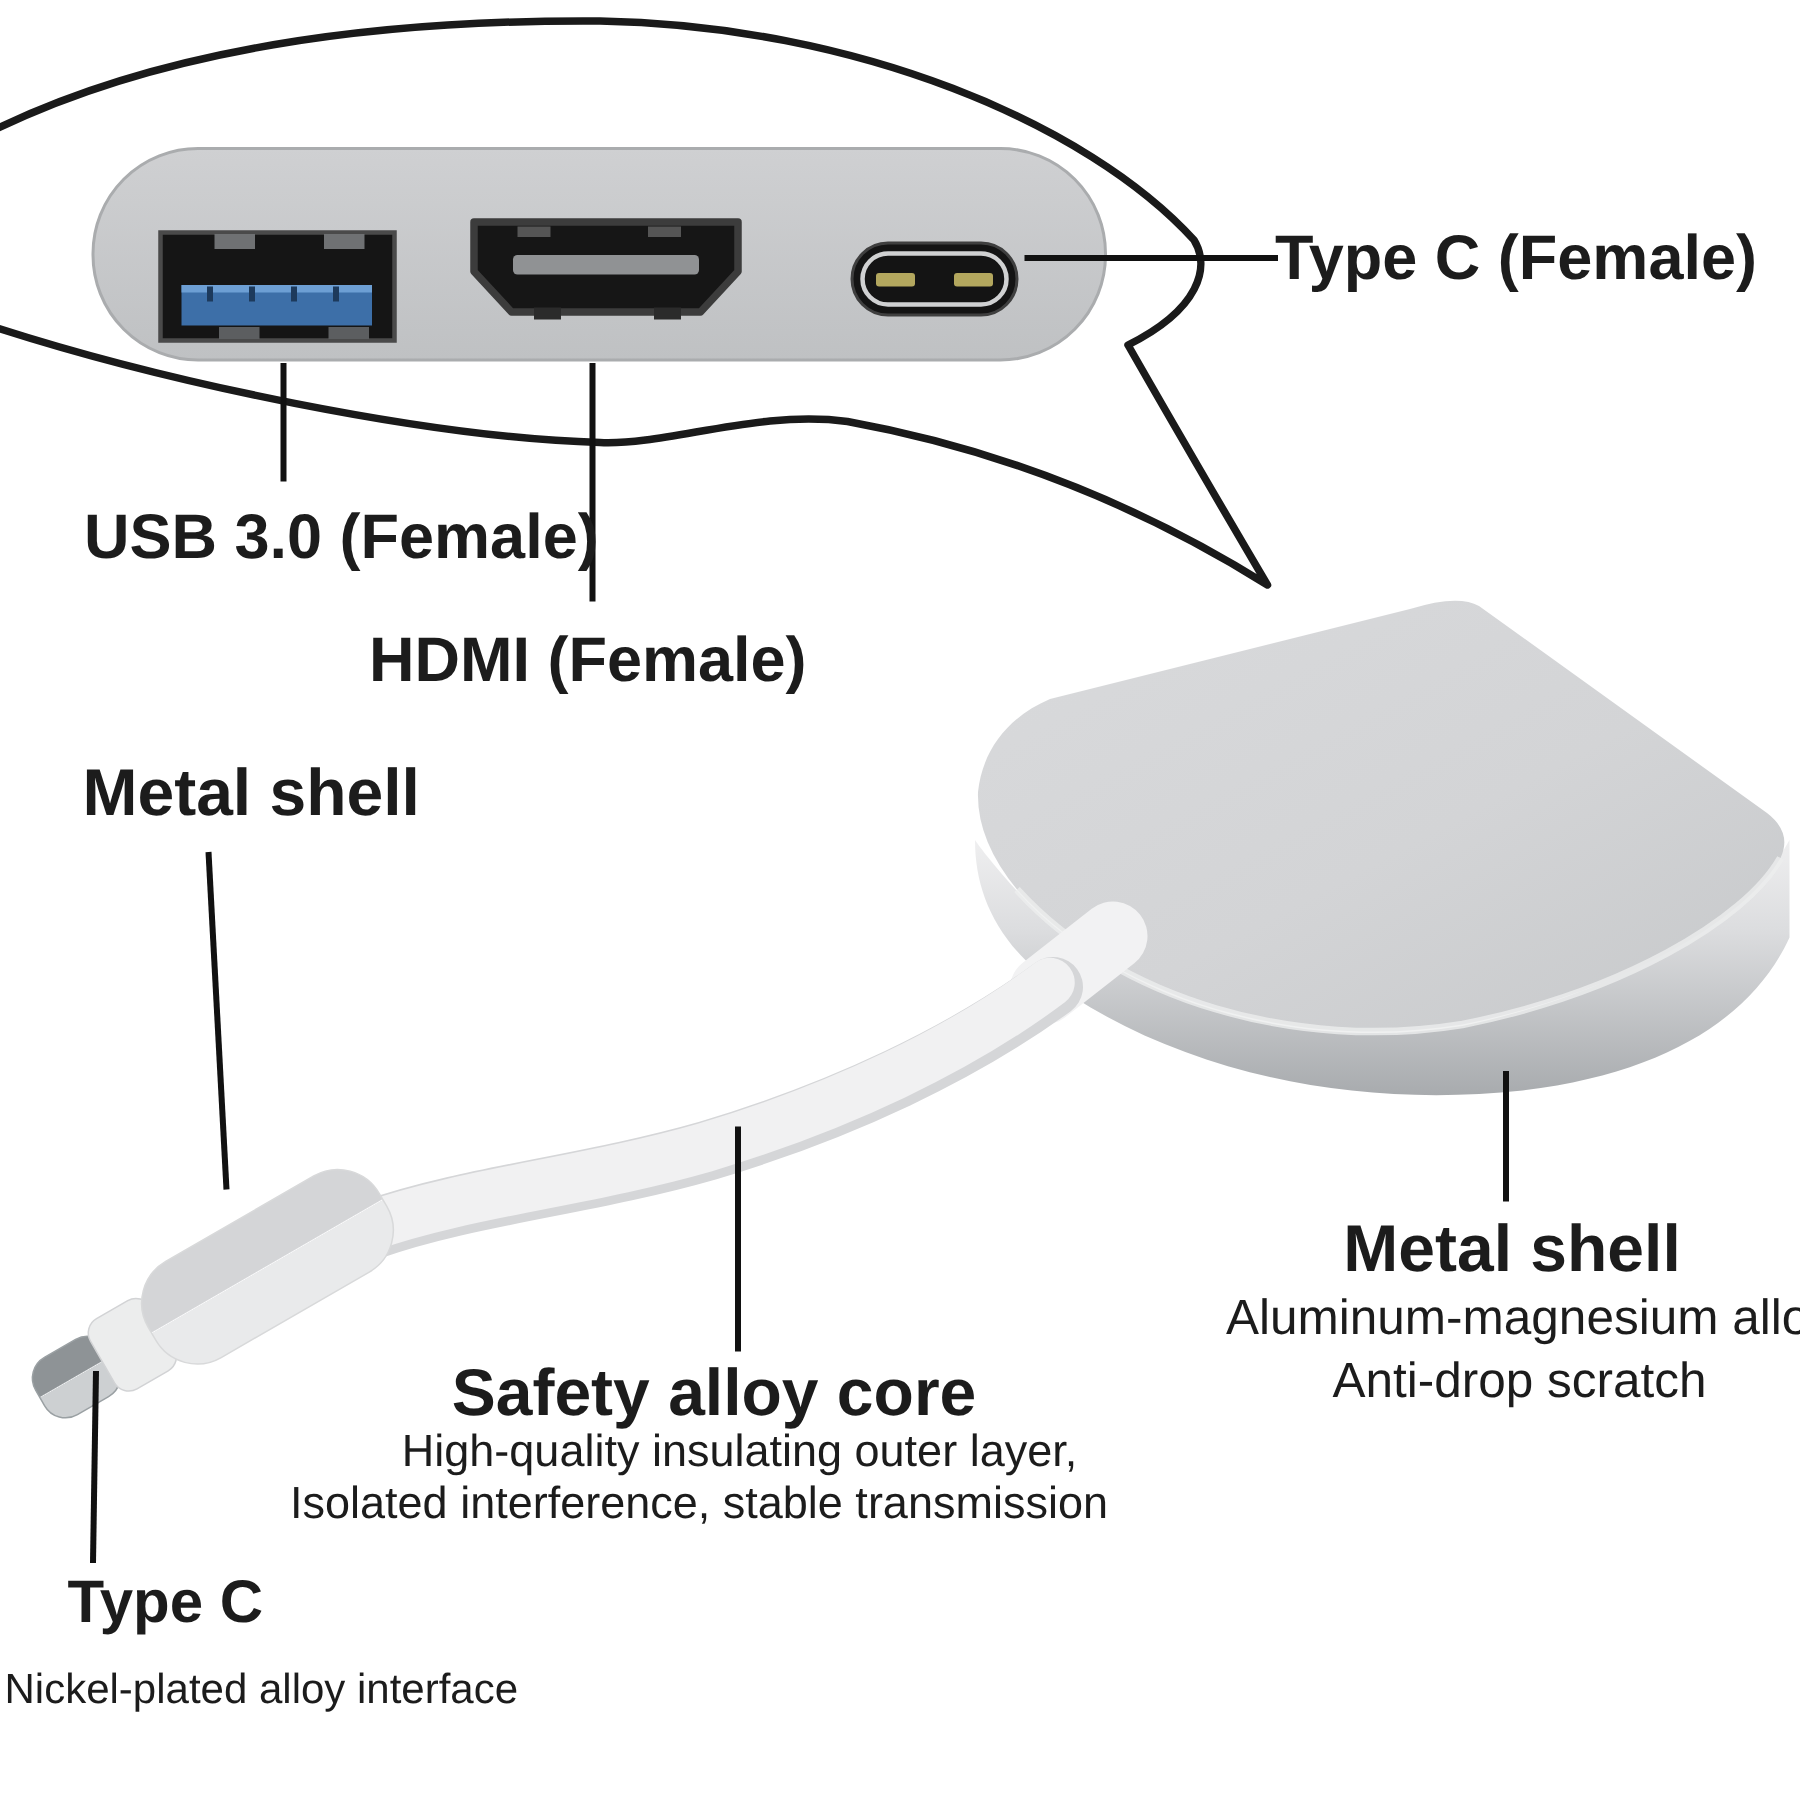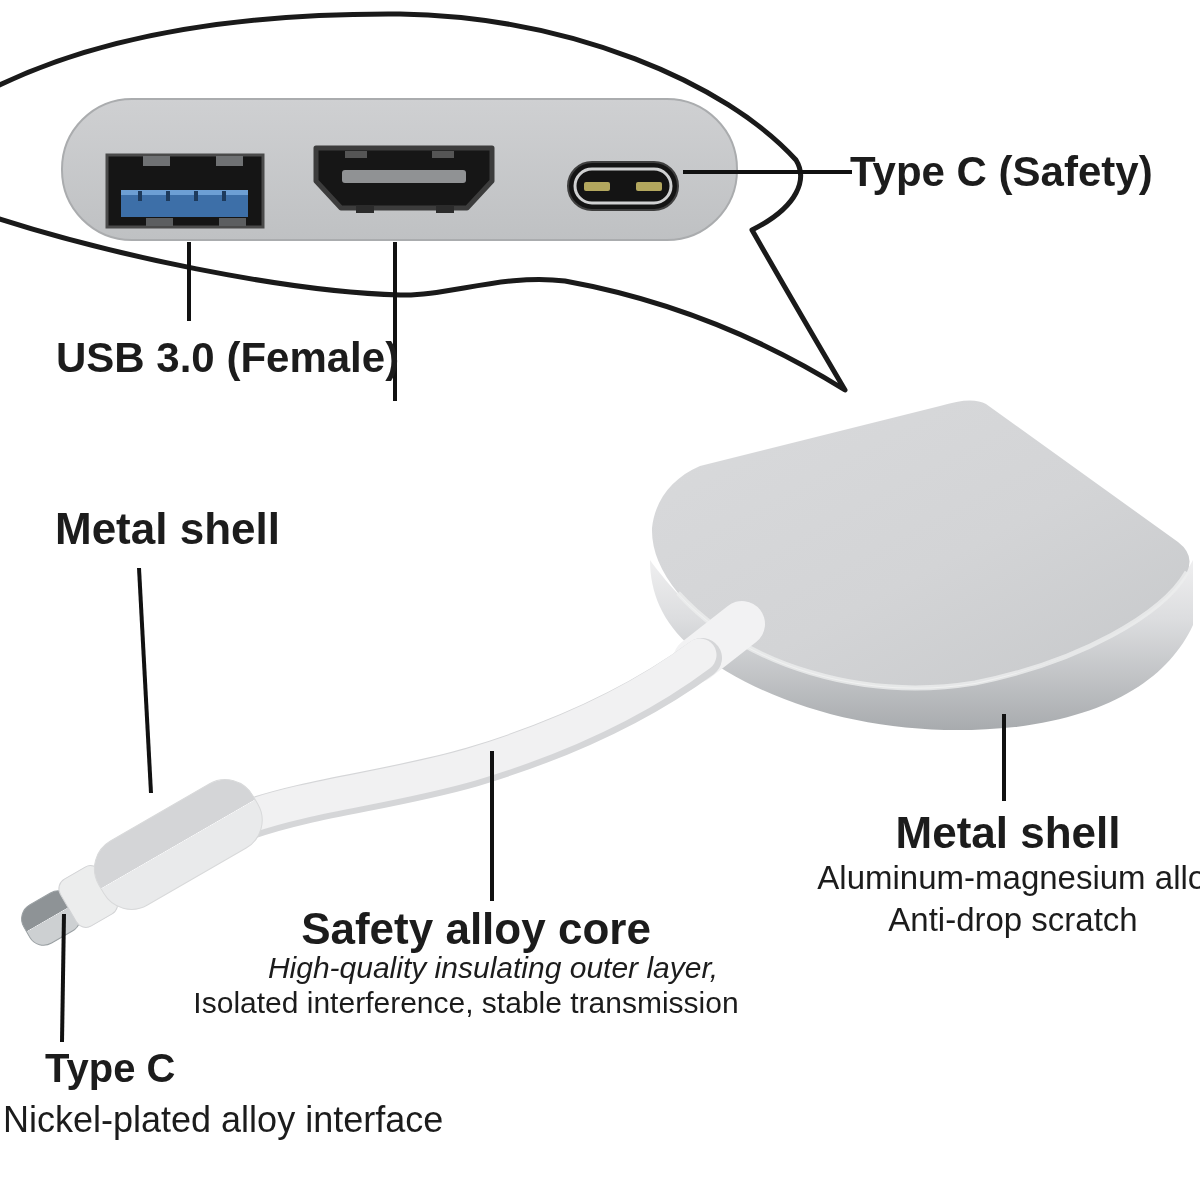--- a/index.html
+++ b/index.html
@@ -8,21 +8,21 @@
     background:#ffffff;font-family:"Liberation Sans","DejaVu Sans",sans-serif;
     color:#1c1c1c;
   }
   #art{position:absolute;left:0;top:0;}
   .lbl{position:absolute;white-space:nowrap;line-height:1.12;}
   .b{font-weight:bold;}
   .cx{transform:translateX(-50%);}
   .f42{font-size:42px;}
   .f44{font-size:44px;}
   .f40{font-size:40px;margin-left:30px;}
-  .f36{font-size:36px;}
+  .f36{font-size:28px;margin-top:10px;}
   .f33{font-size:33px;}
   .f30{font-size:30px;}
 </style>
 </head>
 <body>
 
 <div id="stage">
 
   <svg id="art" width="1200" height="1200" viewBox="0 0 1200 1200">
     <defs>
@@ -132,31 +132,32 @@
       <rect x="158" y="-27" width="46" height="54" rx="11" fill="#eceded" stroke="#d2d3d5" stroke-width="1"></rect>
       <rect x="-12" y="-37" width="178" height="74" rx="32" fill="url(#gWhite)" stroke="#d8d9da" stroke-width="1"></rect>
     </g>
 
     <line x1="139" y1="568" x2="151" y2="793" stroke="#111" stroke-width="4"></line>
     <line x1="492" y1="751" x2="492" y2="901" stroke="#111" stroke-width="4"></line>
     <line x1="1004" y1="714" x2="1004" y2="801" stroke="#111" stroke-width="4"></line>
     <line x1="64" y1="914" x2="62" y2="1042" stroke="#111" stroke-width="4"></line>
   </svg>
 
-  <div class="lbl b f42" style="left:850px;top:148px;">Type C (Safety)</div>
+  <div class="lbl b f42" style="left:850px;top:148px;">Type C (Female)</div>
 
   <div class="lbl b f42" style="left:56px;top:334px;">USB 3.0 (Female)</div>
 
+  <div class="lbl b f42" style="left:246px;top:416px;">HDMI (Female)</div>
 
   <div class="lbl b f44" style="left:55px;top:504px;">Metal shell</div>
 
   <div class="lbl b f44 cx" style="left:1008px;top:808px;">Metal shell</div>
   <div class="lbl f33 cx" style="left:1020px;top:860px;">Aluminum-magnesium alloy</div>
   <div class="lbl f33 cx" style="left:1013px;top:902px;">Anti-drop scratch</div>
 
   <div class="lbl b f44 cx" style="left:476px;top:904px;">Safety alloy core</div>
-  <div class="lbl f30 cx" style="left:493px;top:951px;font-style:italic;">High-quality insulating outer layer,</div>
+  <div class="lbl f30 cx" style="left:493px;top:951px;">High-quality insulating outer layer,</div>
   <div class="lbl f30 cx" style="left:466px;top:986px;">Isolated interference, stable transmission</div>
 
   <div class="lbl b f40" style="left:15px;top:1046px;">Type C</div>
   <div class="lbl f36" style="left:3px;top:1100px;">Nickel-plated alloy interface</div>
 
 </div>
 
 </body></html>

